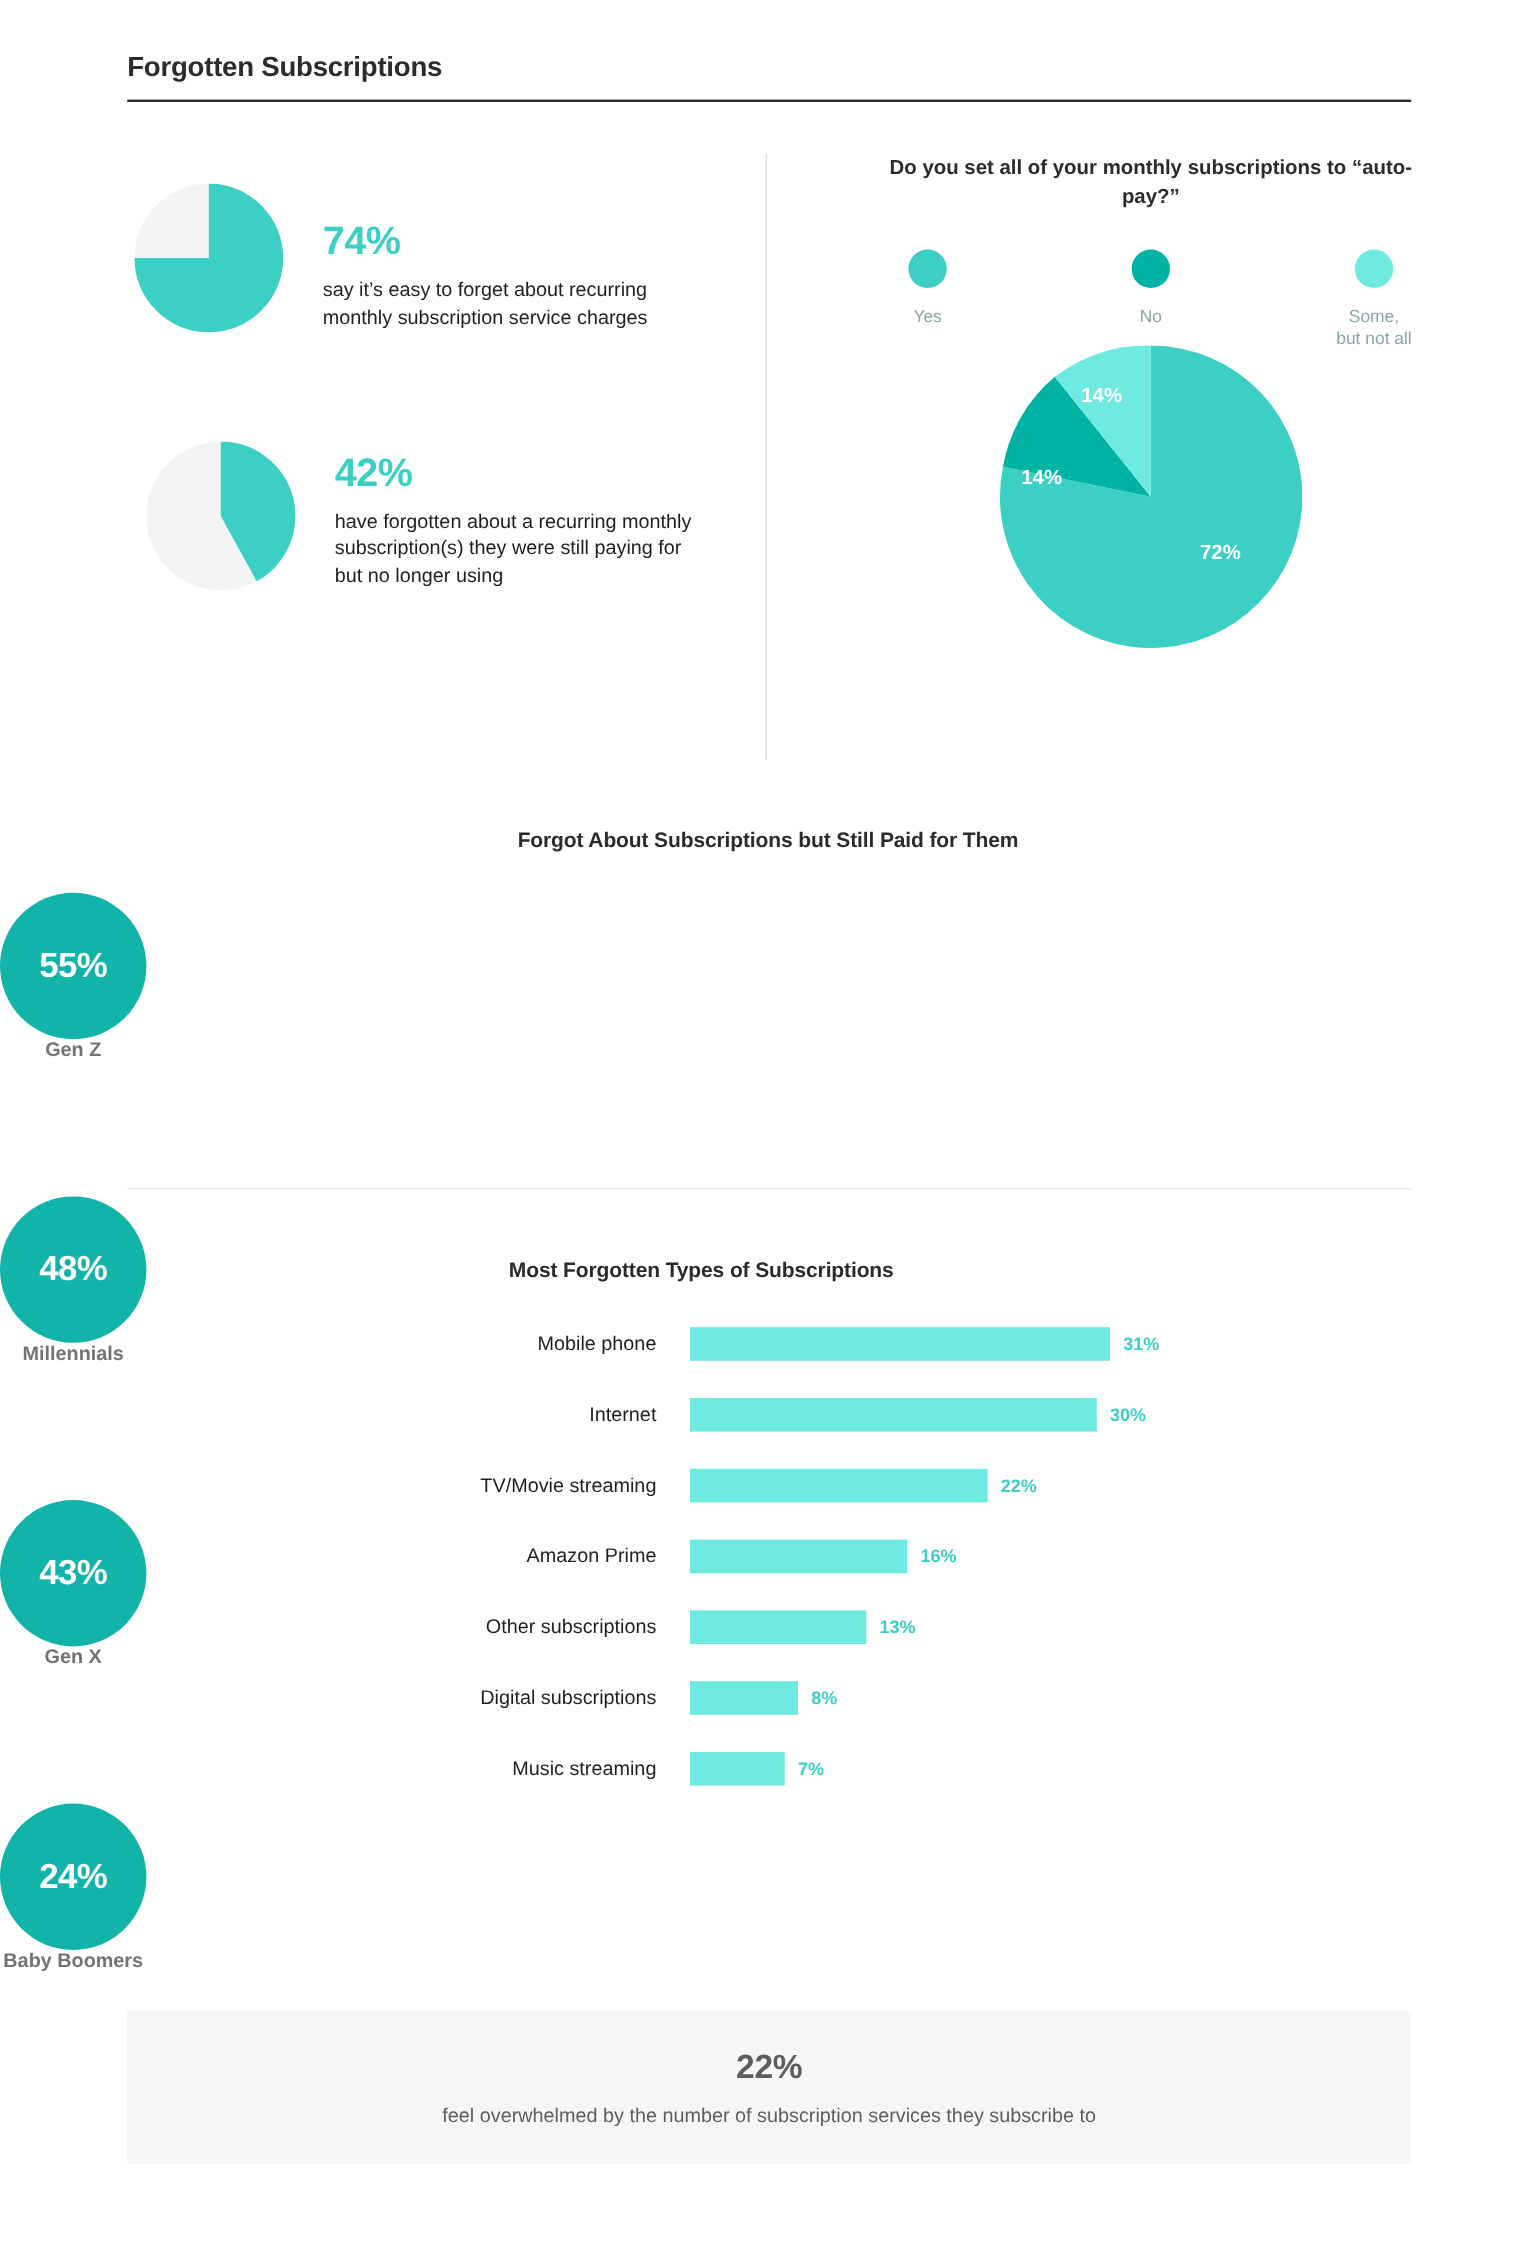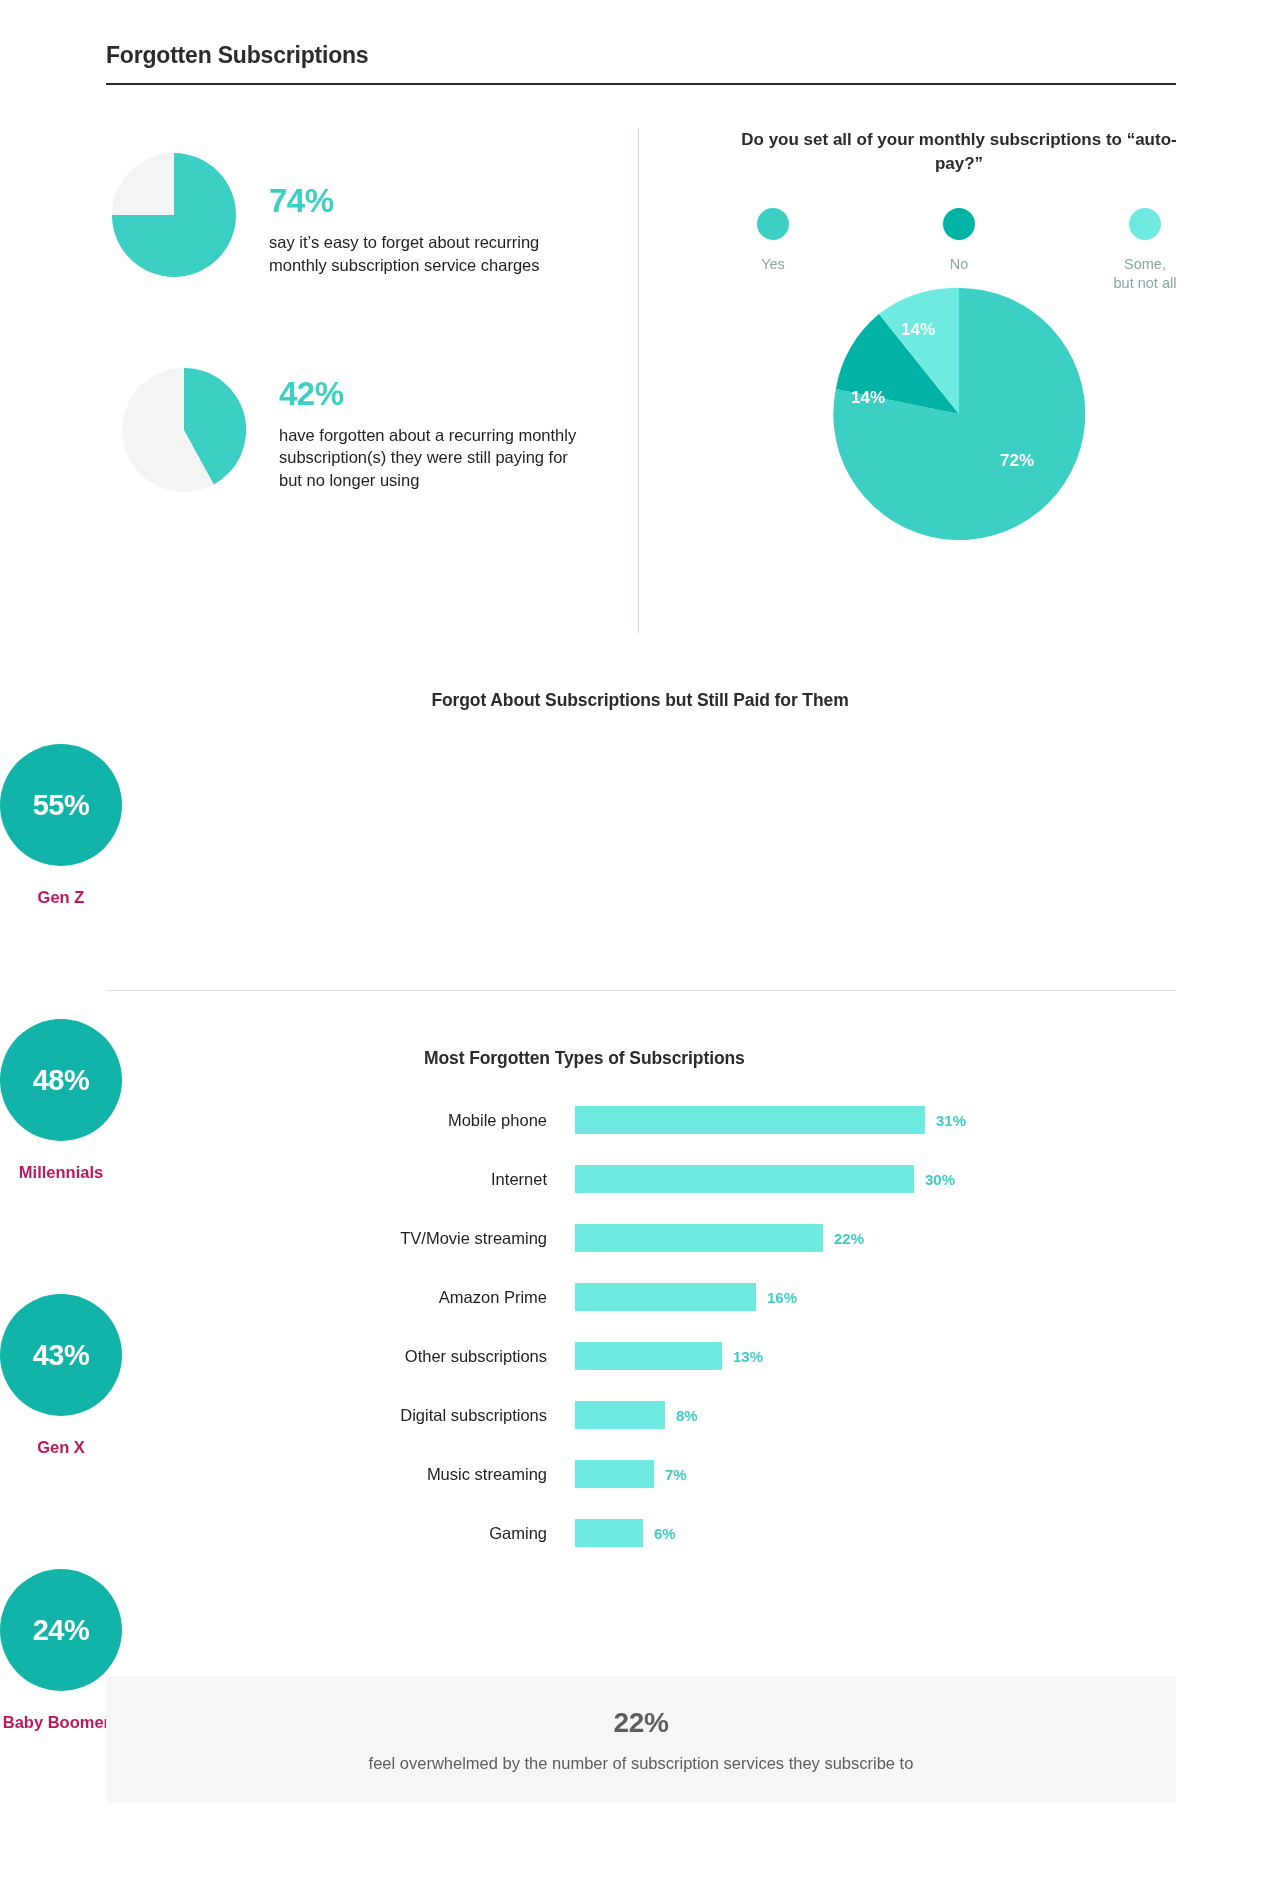--- a/index.html
+++ b/index.html
@@ -138,24 +138,23 @@
     background: #12b3a8;
     color: #ffffff;
     display: flex;
     align-items: center;
     justify-content: center;
     font-size: 29px;
     font-weight: bold;
     letter-spacing: -0.5px;
   }
   .gen-label {
-    margin-top: 22px;
     font-size: 16.5px;
     font-weight: bold;
-    color: #be185d;
+    color: #737373;
     white-space: nowrap;
   }
 
   .hdivider {
     position: absolute;
     left: 106px; top: 990px;
     width: 1070px; height: 1px;
     background: #e2e2e2;
   }
 
@@ -359,27 +358,20 @@
             <div class="bar-val">8%</div>
           </div>
         </div>
         <div class="bar-row">
           <div class="bar-cat">Music streaming</div>
           <div class="bar-track">
             <div class="bar-fill" style="width: 79px; background: rgb(111, 234, 224);"></div>
             <div class="bar-val">7%</div>
           </div>
         </div>
-        <div class="bar-row">
-          <div class="bar-cat">Gaming</div>
-          <div class="bar-track">
-            <div class="bar-fill" style="width: 68px; background: rgb(111, 234, 224);"></div>
-            <div class="bar-val">6%</div>
-          </div>
-        </div>
       </div>
   </div>
 
   <div class="footer">
     <div class="footer-pct">22%</div>
     <div class="footer-desc">feel overwhelmed by the number of subscription services they subscribe to</div>
   </div>
 
 </div>
 

